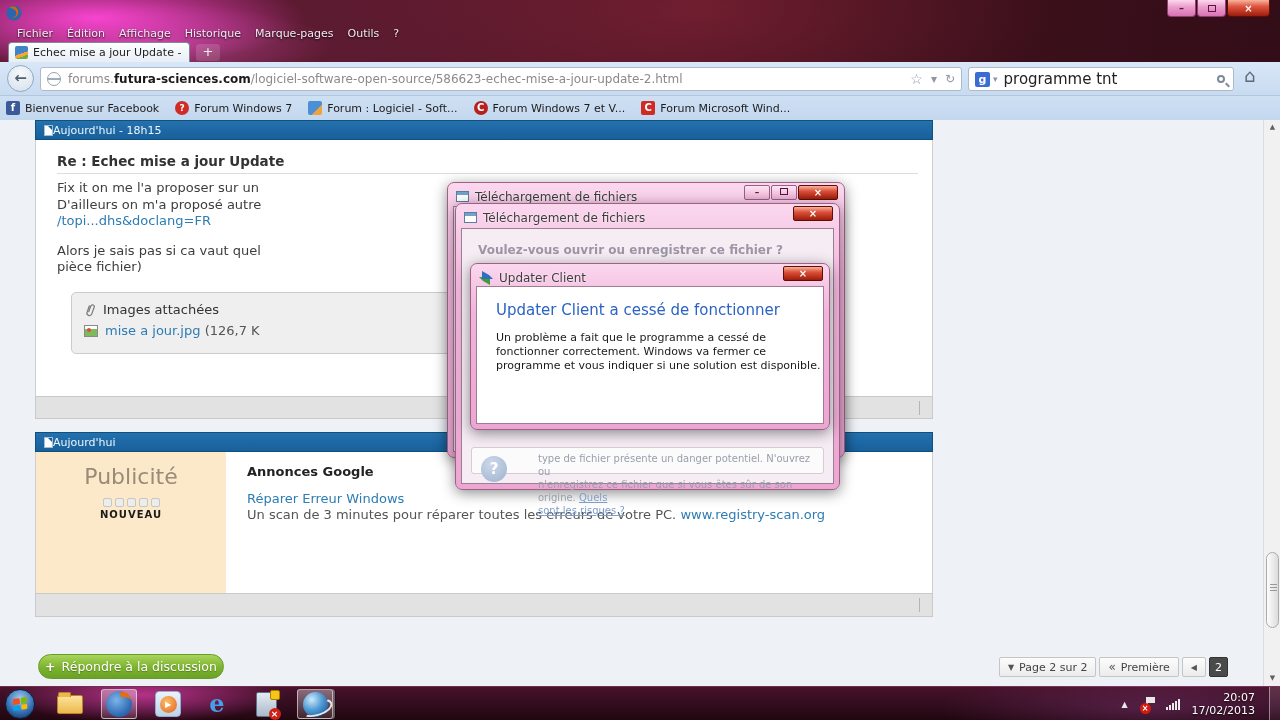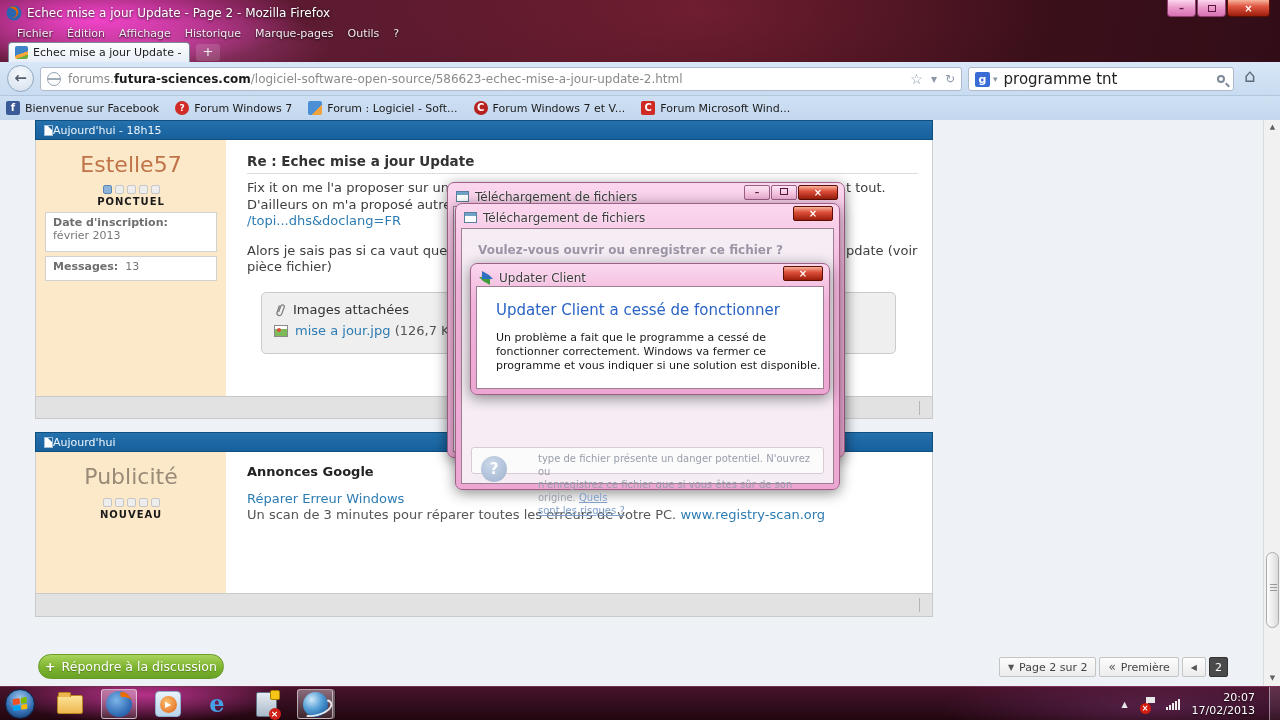--- a/index.html
+++ b/index.html
@@ -136,21 +136,21 @@
   .dlg-front .dlg-inner { top:24px; }
   .question { position:absolute; left:16px; top:14px; font-size:12px; font-weight:bold; color:#9b95a5; }
   .warnbox { position:absolute; left:9px; right:9px; top:218px; bottom:9px; background:#fcfbfc;
      border:1px solid #d8cbd4; border-radius:3px; }
   .shield { position:absolute; left:9px; top:8px; width:26px; height:26px; border-radius:50%;
      background:radial-gradient(circle at 40% 30%, #cdd9ea, #9db1cd); color:#fff; font-weight:bold; font-size:15px;
      text-align:center; line-height:26px; }
   .warntxt { position:absolute; left:66px; top:4px; width:285px; font-size:10px; color:#989eab; line-height:13px;}
   .warntxt .lnk { color:#7f9ec9; text-decoration:underline; cursor:pointer;}
 
-  .dlg-error { left:470px; top:263px; width:360px; height:132px; z-index:30; }
+  .dlg-error { left:470px; top:263px; width:360px; height:167px; z-index:30; }
   .dlg-error .dlg-inner { top:22px; background:#fff; }
   .upd-ico { width:14px; height:14px; position:relative; flex:0 0 auto;}
   .upd-ico::before { content:""; position:absolute; left:0; top:6px; border:4px solid transparent; border-right:7px solid #3f9c3a; border-top:4px solid #3f9c3a;}
   .upd-ico::after { content:""; position:absolute; right:0; top:0; border:4px solid transparent; border-left:7px solid #2f6fc0; border-bottom:4px solid #2f6fc0;}
   .err-head { position:absolute; left:19px; top:14px; font-size:15px; color:#2a63c5; }
   .err-body { position:absolute; left:19px; top:44px; width:330px; font-size:11px; color:#1a1a1a; line-height:14px; }
   .err-footer { position:absolute; left:0; right:0; bottom:0; height:37px; background:#f0f0f0; border-top:1px solid #dfdfdf; }
   .err-btn { position:absolute; right:22px; top:8px; width:135px; height:22px;
      background:linear-gradient(#f7f7f7,#e5e5e5 45%,#d4d4d4); border:1px solid #4d90c4; border-radius:3px;
      box-shadow:0 0 4px 1px rgba(96,175,234,.8); font-size:11.5px; color:#111; font-family:inherit; cursor:pointer;}
@@ -209,21 +209,20 @@
 
 <div class="screen">
 
   <div class="titlebar">
     <span class="ff-ico">
       <svg viewBox="0 0 24 24" width="18" height="18">
           <circle cx="12" cy="12" r="10" fill="#2a66b0"></circle>
           <path d="M6 5q6-4 10 1 3 4 1 8-2 5-8 4 5 0 6-4 1-5-3-7-3-1.5-6-2z" fill="#e66000"></path>
         </svg>
     </span>
-    <span class="title">Echec mise a jour Update - Page 2 - Mozilla Firefox</span>
     <div class="winbtns">
       <div class="wbtn">
           <span>–</span>
         </div>
       <div class="wbtn">
           <span class="maxbox"></span>
         </div>
       <div class="wbtn close">
           <span>×</span>
         </div>
@@ -292,37 +291,20 @@
   </div>
 
   <div class="page">
 
     <div class="post p1">
       <div class="post-header">
         <span class="doc-ico"></span>
         <span>Aujourd'hui - 18h15</span>
       </div>
       <div class="post-body">
-        <div class="sidebar">
-          <div class="author a1" style="top:12px;">Estelle57</div>
-          <div class="dots" style="top:45px;">
-            <span class="dot on"></span>
-              <span class="dot"></span>
-              <span class="dot"></span>
-              <span class="dot"></span>
-              <span class="dot"></span>
-          </div>
-          <div class="rank" style="top:56px;">PONCTUEL</div>
-          <div class="sbox" style="top:72px; height:40px;">
-            <b>Date d'inscription:</b><br><span>février 2013</span>
-          </div>
-          <div class="sbox" style="top:116px; height:25px;">
-            <b>Messages:</b>&nbsp; <span>13</span>
-          </div>
-        </div>
         <div class="pcontent">
           <div class="ptitle">Re : Echec mise a jour Update</div>
           <div class="phr"></div>
           <div class="pline" style="top:40px;">Fix it on me l'a proposer sur un</div>
           <div class="frag" style="left:620px; top:40px;">t tout.</div>
           <div class="pline" style="top:57px;">D'ailleurs on m'a proposé autre</div>
           <div class="pline blue" style="top:73px;">/topi...dhs&amp;doclang=FR</div>
           <div class="pline" style="top:103px;">Alors je sais pas si ca vaut quel</div>
           <div class="frag" style="left:620px; top:103px;">pdate (voir</div>
           <div class="pline" style="top:119px;">pièce fichier)</div>

